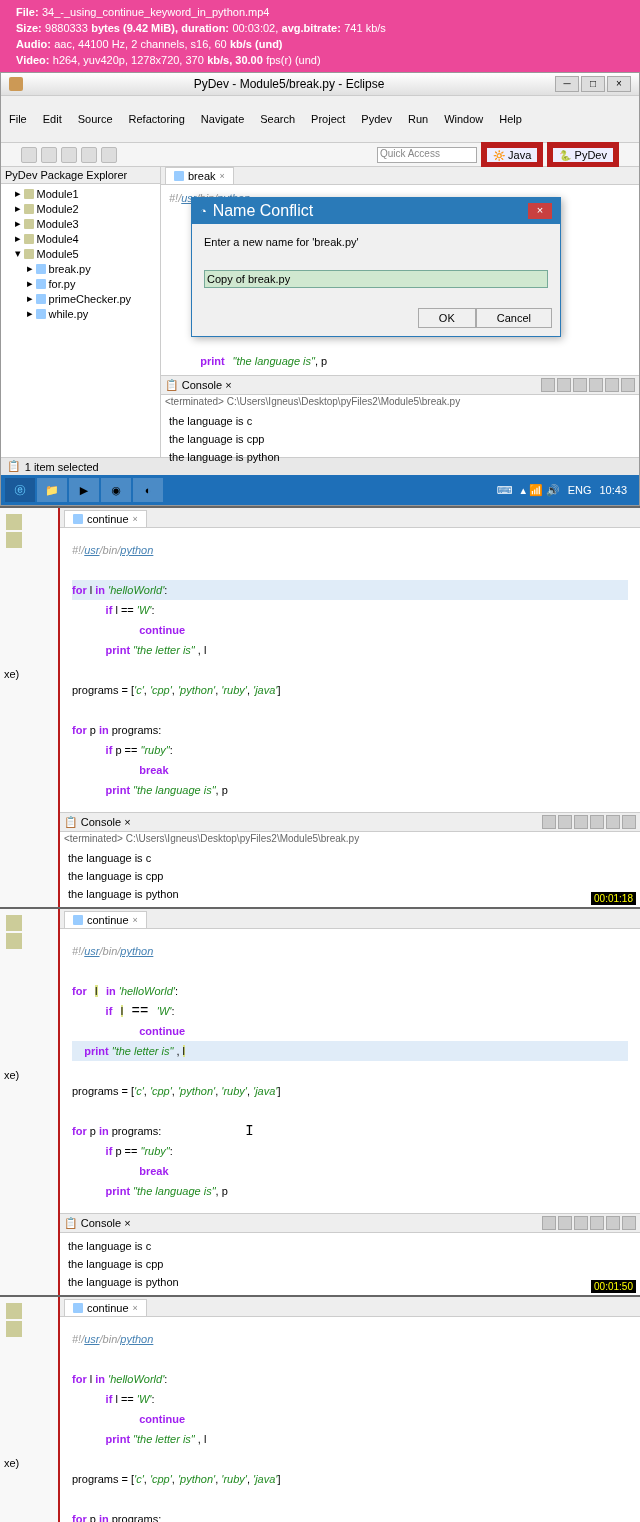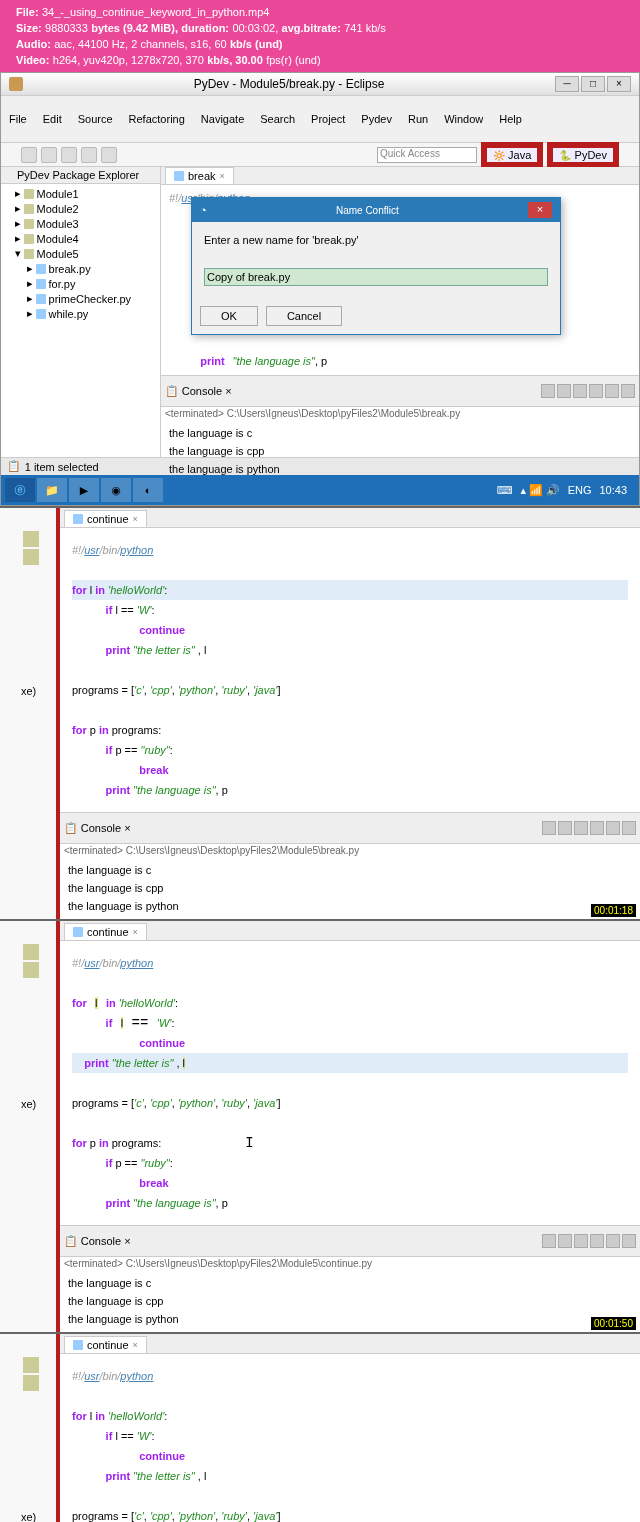--- a/index.html
+++ b/index.html
@@ -15,58 +15,58 @@
 .winbtn{width:24px;height:16px;background:#ddd;border:1px solid #aaa;font-size:10px;text-align:center;line-height:14px}
 .menubar{background:#f0f0f0;padding:16px 4px;display:flex;gap:8px;border-bottom:1px solid #ccc;font-size:11px}
 .menubar span{padding:1px 4px}
 .toolbar{background:#f5f5f5;padding:2px 20px;display:flex;gap:4px;border-bottom:1px solid #ccc;height:24px;align-items:center}
 .tbtn{width:16px;height:16px;background:#ddd;border:1px solid #bbb;border-radius:2px}
 .toolbar-right{margin-left:auto;display:flex;gap:4px;align-items:center}
 .qaccess{width:100px;height:16px;border:1px solid #aaa;background:#fff;font-size:10px;padding:0 2px;color:#888}
 .persp-btn{padding:1px 6px;border:6px solid #b91c1c;background:#eef;font-size:10px}
 .mainarea{display:flex;background:#fff;height:290px}
 .explorer{width:160px;border-right:1px solid #ccc;background:#fff;font-size:11px}
-.panel-hdr{background:#eee;padding:2px 16px;border-bottom:1px solid #ccc;display:flex;align-items:center;gap:4px}
+.panel-hdr{background:#eee;padding:2px 4px;border-bottom:1px solid #ccc;display:flex;align-items:center;gap:4px}
 .tree{padding:2px}
 .tree-item{padding:1px 0 1px 12px;display:flex;align-items:center;gap:3px}
 .tree-item.sub{padding-left:24px}
 .ticon{width:10px;height:10px;background:#cc9;border-radius:1px;display:inline-block}
 .ticon.py{background:#9cf}
 .editor-area{flex:1;display:flex;flex-direction:column;position:relative}
 .tab-row{background:#eee;padding:0 4px;display:flex;gap:4px;border-bottom:1px solid #ccc;height:20px;align-items:flex-end}
 .tab{background:#fff;padding:2px 8px;border:1px solid #ccc;border-bottom:none;font-size:10px;display:flex;align-items:center;gap:4px}
 .tab-x{color:#888;font-size:9px}
 .code{padding:4px 8px;font-family:'Courier New',monospace;font-size:13px;line-height:18px;background:#fff;flex:1}
 .kw{color:#a020f0;font-weight:bold}
 .str{color:#228b22;font-style:italic}
 .com{color:#999;font-style:italic}
 .link{color:#4682b4;font-style:italic;text-decoration:underline}
 .dialog{position:absolute;top:30px;left:30px;width:370px;background:#f0f0f0;border:1px solid #2a7ab8;box-shadow:2px 2px 8px rgba(0,0,0,0.3)}
 .dlg-title{background:#2a7ab8;color:#fff;padding:4px 8px;display:flex;align-items:center;gap:6px}
-.dlg-title-text{flex:1;text-align:center;font-size:10px}
+.dlg-title-text{flex:1;font-size:16px}
 .dlg-close{background:#c94040;color:#fff;width:24px;height:16px;text-align:center;line-height:14px;font-size:11px}
 .dlg-body{padding:12px}
 .dlg-label{font-size:11px;margin-bottom:22px}
 .dlg-input{width:100%;height:18px;border:1px solid #7a9;background:#d0e8d0;padding:0 2px;font-size:11px}
-.dlg-btns{padding:8px;display:flex;gap:8px}
+.dlg-btns{padding:8px;display:flex;justify-content:flex-end;gap:0}
 .dlg-btn{padding:3px 20px;border:1px solid #aaa;background:#f0f0f0;font-size:11px}
 .console-area{border-top:1px solid #ccc}
-.console-hdr{background:#eee;padding:8px 4px;display:flex;align-items:center;gap:4px;border-bottom:1px solid #ccc}
+.console-hdr{background:#eee;padding:2px 4px;display:flex;align-items:center;gap:4px;border-bottom:1px solid #ccc}
 .console-hdr-right{margin-left:auto;display:flex;gap:2px}
 .cicon{width:14px;height:14px;background:#ccc;border:1px solid #aaa}
 .term-line{font-size:10px;color:#666;padding:1px 4px}
 .console-out{font-family:'Courier New',monospace;font-size:14px;padding:4px 8px;line-height:18px}
 .statusbar{background:#e8e8e8;padding:2px 6px;border-top:1px solid #ccc;font-size:10px;display:flex;align-items:center;gap:4px}
 .taskbar{background:#1e6fb8;height:30px;display:flex;align-items:center;padding:0 4px;gap:2px}
 .tbicon{width:30px;height:24px;background:rgba(255,255,255,0.2);display:flex;align-items:center;justify-content:center}
 .tbicon.ie{background:#1a5a9a}
 .taskbar-right{margin-left:auto;display:flex;align-items:center;gap:8px;color:#fff;font-size:10px;padding-right:8px}
 .frame{border-top:2px solid #666;position:relative}
 .frame-content{display:flex;background:#fff}
-.frame-left{width:60px;background:#f8f8f8;border-right:4px solid #b91c1c;padding:21px}
+.frame-left{width:60px;background:#f8f8f8;border-right:2px solid #b91c1c;padding:4px}
 .frame-left-icon{width:16px;height:16px;background:#cc9;margin:2px}
 .frame-main{flex:1}
 .timestamp{position:absolute;right:4px;bottom:2px;color:#ff0;background:#000;font-size:10px;padding:1px 3px;font-family:Liberation Sans, sans-serif}
 .code2{padding:12px 12px;font-family:'Courier New',monospace;font-size:14px;line-height:20px;background:#fff}
 .hl{background:#e0ecf8}
 .hlvar{background:#dde588}
 </style>
 </head>
 <body>
 
@@ -280,21 +280,20 @@
             <span>📋 <span>Console</span> ×</span>
 <div class="console-hdr-right">
               <span class="cicon"></span>
               <span class="cicon"></span>
               <span class="cicon"></span>
               <span class="cicon"></span>
               <span class="cicon"></span>
               <span class="cicon"></span>
             </div>
           </div>
-<div class="term-line">&lt;terminated&gt; C:\Users\Igneus\Desktop\pyFiles2\Module5\continue.py</div>
 <div class="console-out">
 <div>the language is c</div>
             <div>the language is cpp</div>
             <div>the language is python</div>
 </div>
 </div>
 </div>
 </div>
 <span class="timestamp">00:01:50</span>
 </div>

